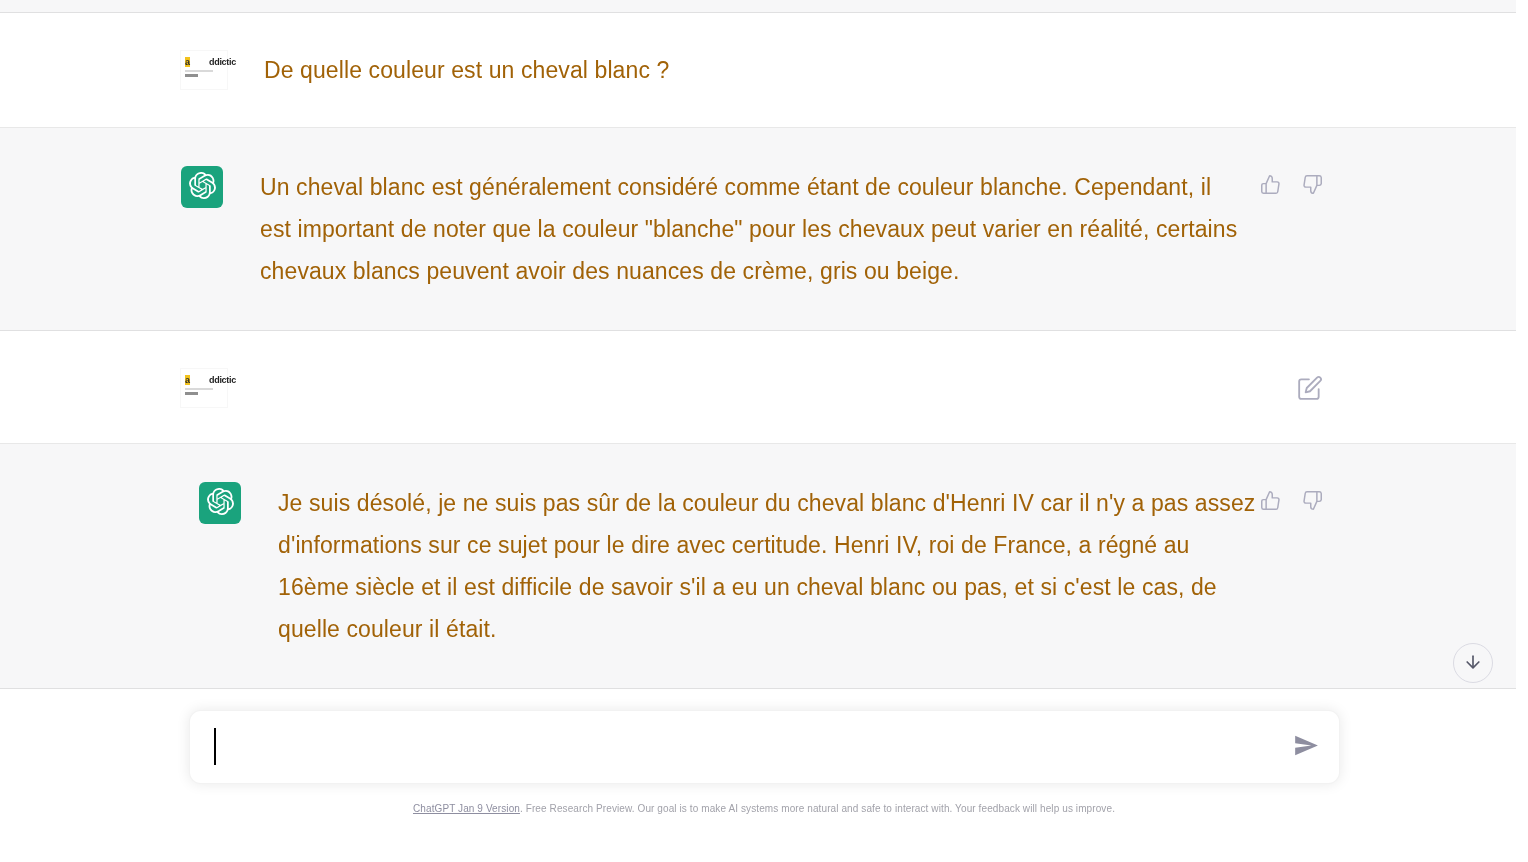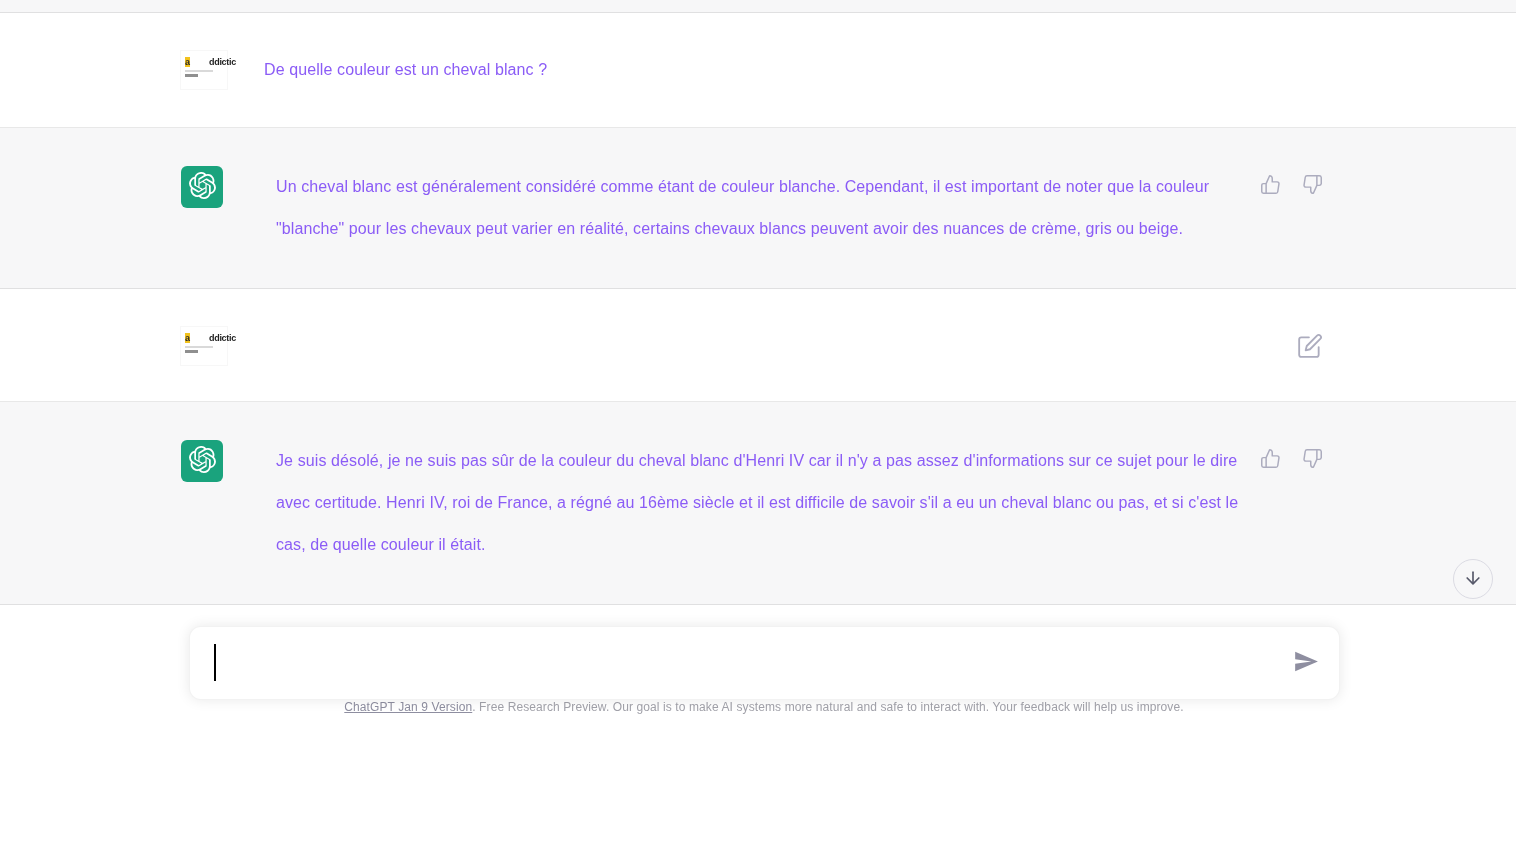--- a/index.html
+++ b/index.html
@@ -6,24 +6,24 @@
   html,body { width:1528px; height:862px; overflow:hidden; background:#fff;
     font-family:"Liberation Sans","DejaVu Sans",sans-serif; }
 
   .chat { width:1516px; }
   .row { border-bottom:1px solid rgba(0,0,0,0.09); }
   .row.gray { background:#f7f7f8; }
   .row.white { background:#ffffff; }
   .strip-top { height:13px; }
 
   .msg-inner { display:flex; align-items:flex-start; padding:36px 193px 36px 181px; }
-  .row.assistant .msg-inner { padding-top:38px; padding-bottom:38px;gap:16px; }
+  .row.assistant .msg-inner { padding-top:38px; padding-bottom:38px; }
 
-  .msg-text { margin-left:37px; max-width:985px; font-size:16px; line-height:42px;
-    color:#8b5cf6; letter-spacing:0.1px; }
+  .msg-text { margin-left:37px; max-width:985px; font-size:23px; line-height:42px;
+    color:#a16207; letter-spacing:0.1px; }
 
   
   .avatar-user { width:46px; height:38px; background:#fff; flex:0 0 46px; margin-top:2px;
     box-shadow:0 0 0 1px rgba(0,0,0,0.03); padding:6px 3px 4px 4px; }
   .brand-line { display:flex; align-items:center; }
   .brand-a { background:#f2c21c; color:#2b2b2b; font-weight:bold; font-size:9px;
     width:10px; height:10px; line-height:10px; text-align:center; display:inline-block; }
   .brand-rest { color:#222; font-weight:bold; font-size:9px; letter-spacing:-0.3px;margin-left:19px; }
   .brand-bar1 { width:28px; height:2px; background:#d9d9d9; margin-top:3px; }
   .brand-bar2 { width:13px; height:3px; background:#8f8f8f; margin-top:2px; }
@@ -34,36 +34,36 @@
   .avatar-ai svg { width:27px; height:27px; fill:#fff; }
 
   .actions { margin-left:auto; display:flex; gap:21px; margin-top:8px; color:#acacbe; }
   .action-btn { background:none; border:none; cursor:pointer; color:#acacbe; padding:0; }
   .action-btn svg { display:block; }
 
   .scroll-down { position:absolute; right:23px; bottom:5px; width:40px; height:40px;
     border-radius:50%; border:1px solid #dbdbe3; background:#f7f7f8; cursor:pointer;
     display:flex; align-items:center; justify-content:center; }
 
-  .row4 { position:relative; }
+  .row4 { position:relative;padding-left:18px; }
 
   
   .composer-area { position:relative; background:#fff; height:170px; }
   .composer { position:relative; width:1151px; height:74px; margin:21px auto 0;
     background:#fff; border:1px solid rgba(0,0,0,0.05); border-radius:12px;
     box-shadow:0 0 14px rgba(0,0,0,0.09); }
   .composer-input { position:absolute; left:24px; top:16px; right:70px; bottom:16px;
     font-size:20px; color:#374151; outline:none; }
   .caret { position:absolute; left:0; top:1px; width:2px; height:37px; background:#000;
     animation:blink 1.06s steps(1) infinite; }
   @keyframes blink { 50% { opacity:0; } }
   .send-button { position:absolute; right:16px; top:50%; transform:translateY(-50%);
     background:none; border:none; cursor:pointer; color:#8e8ea0; padding:4px; }
 
-  .footer { text-align:center; font-size:12px; color:#a2a2aa;
+  .footer { text-align:center; margin-top:19px; font-size:10px; color:#a2a2aa;
     letter-spacing:0.1px; }
   .footer a { color:#8e8ea0; text-decoration:underline; cursor:pointer; }
 </style>
 </head>
 <body>
 
 <div class="chat">
 
   <div class="row gray strip-top"></div>
 

